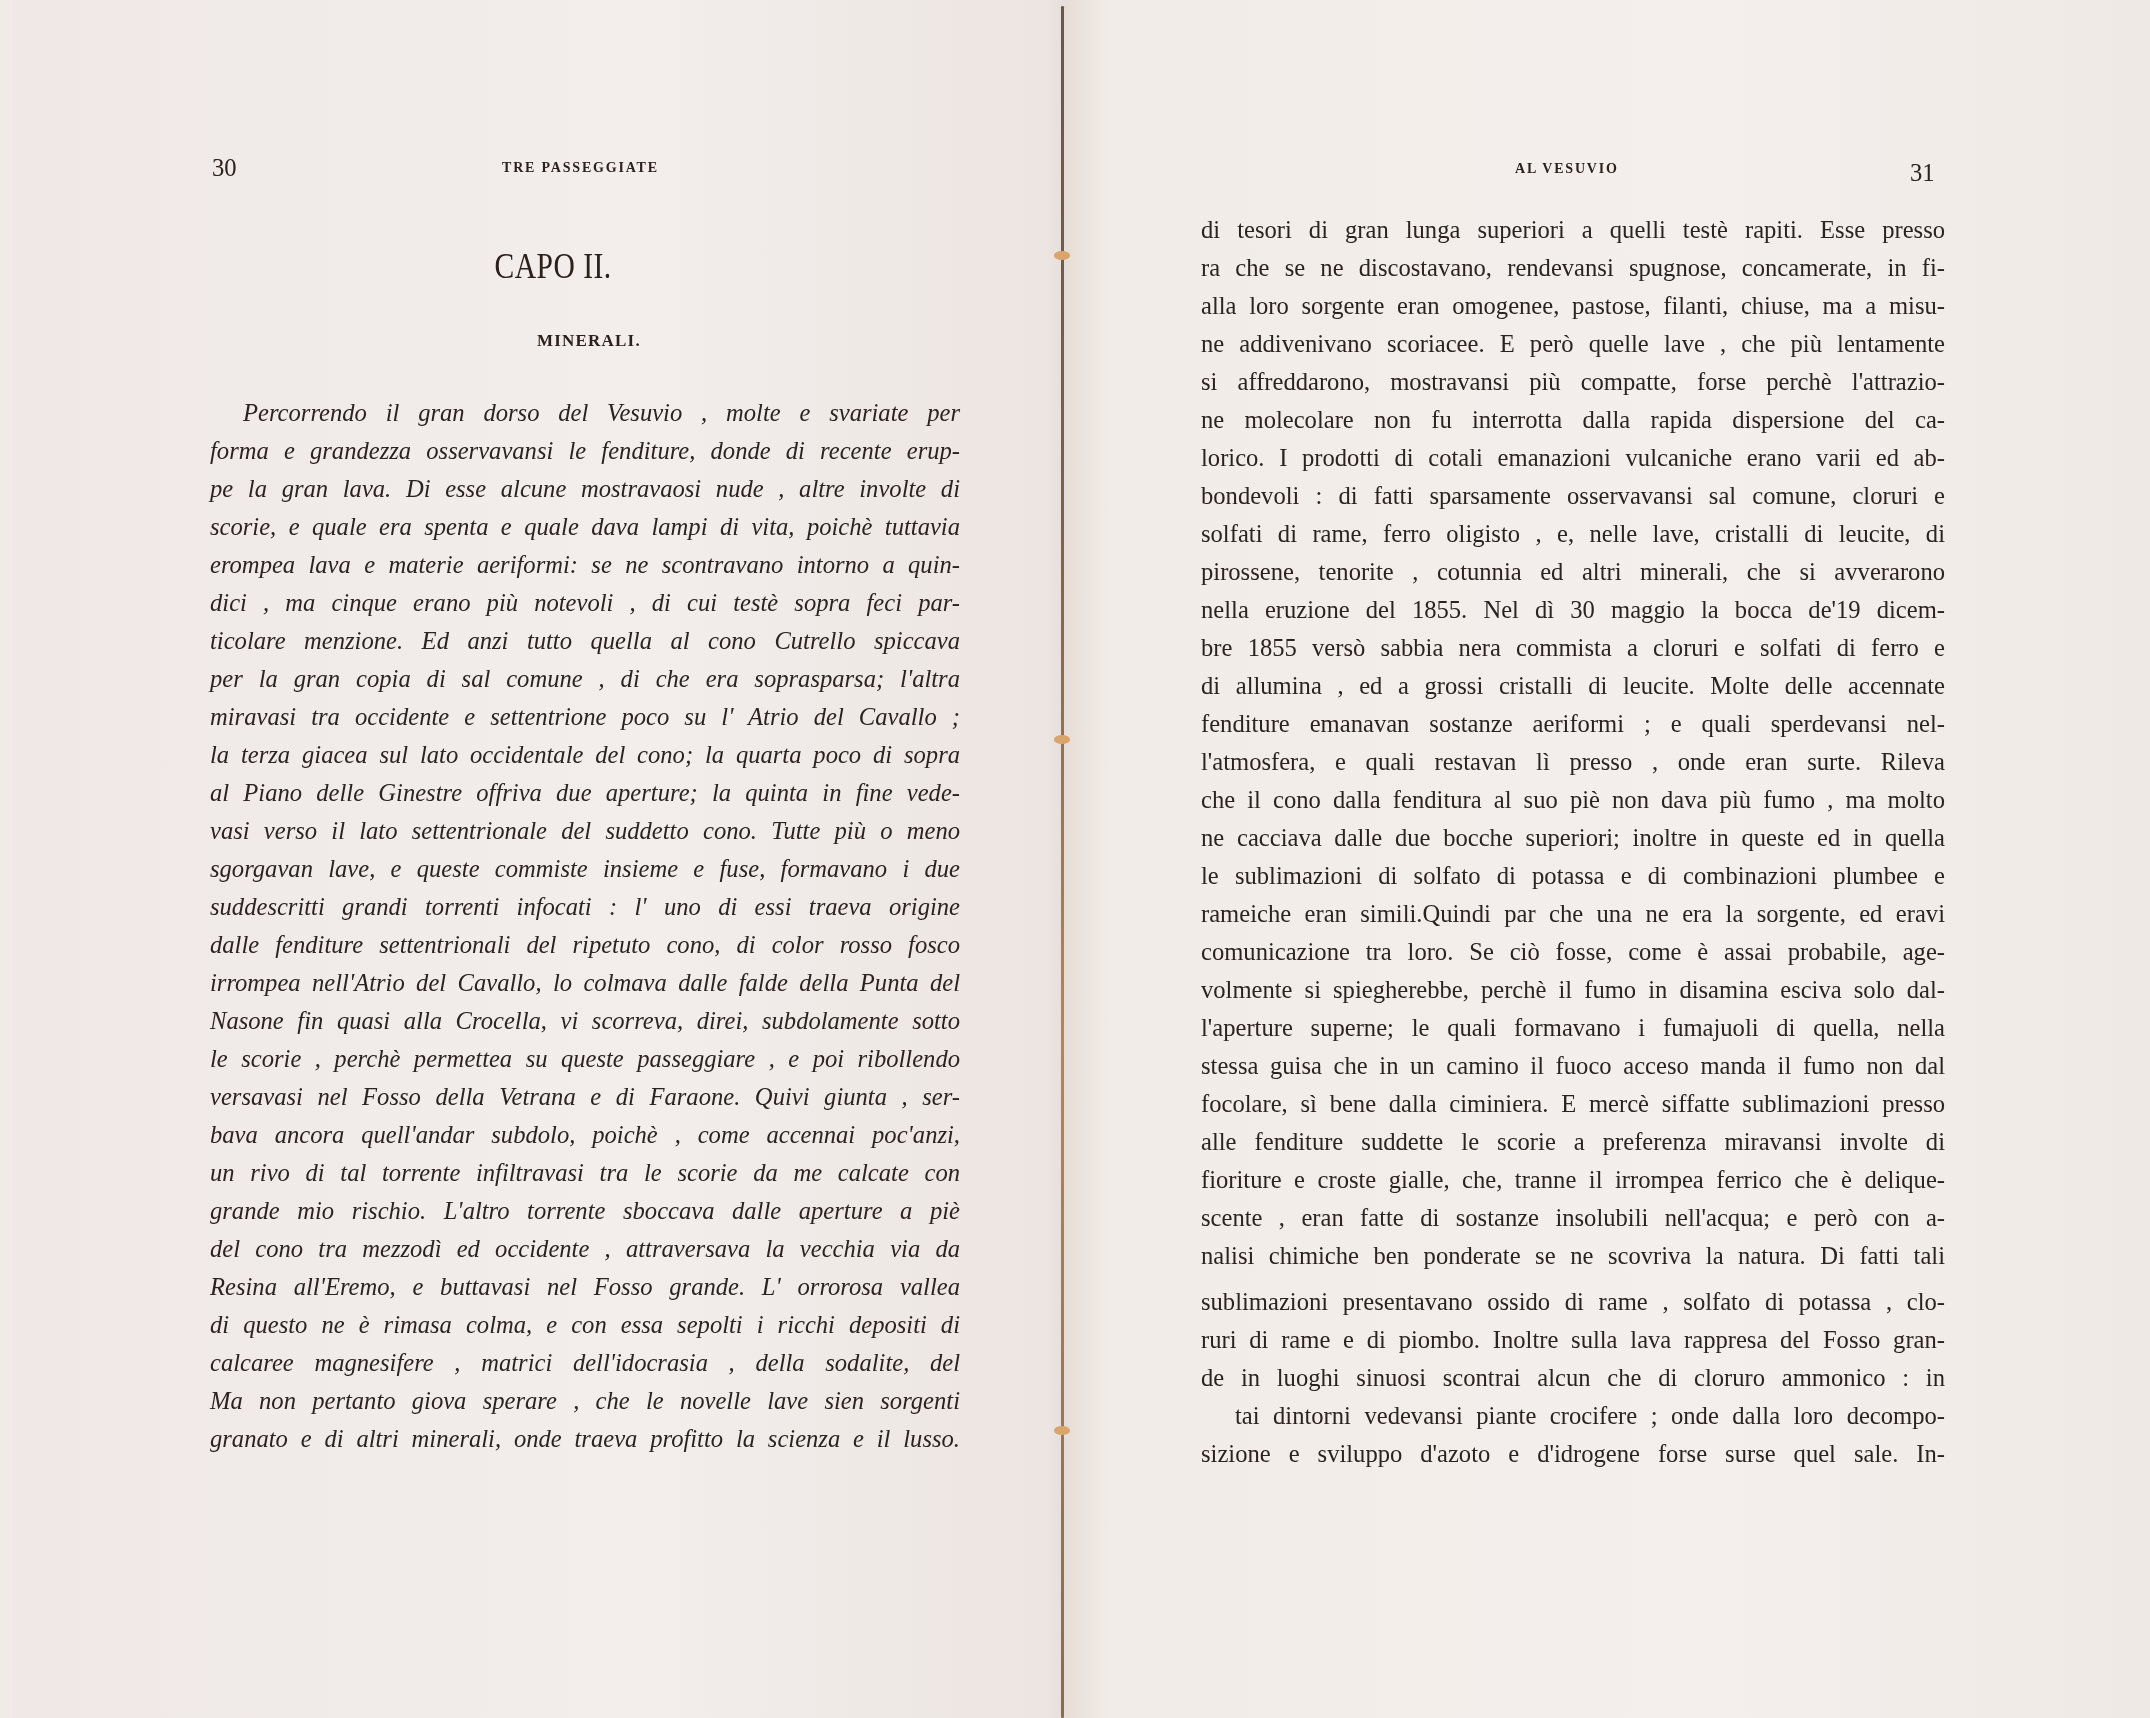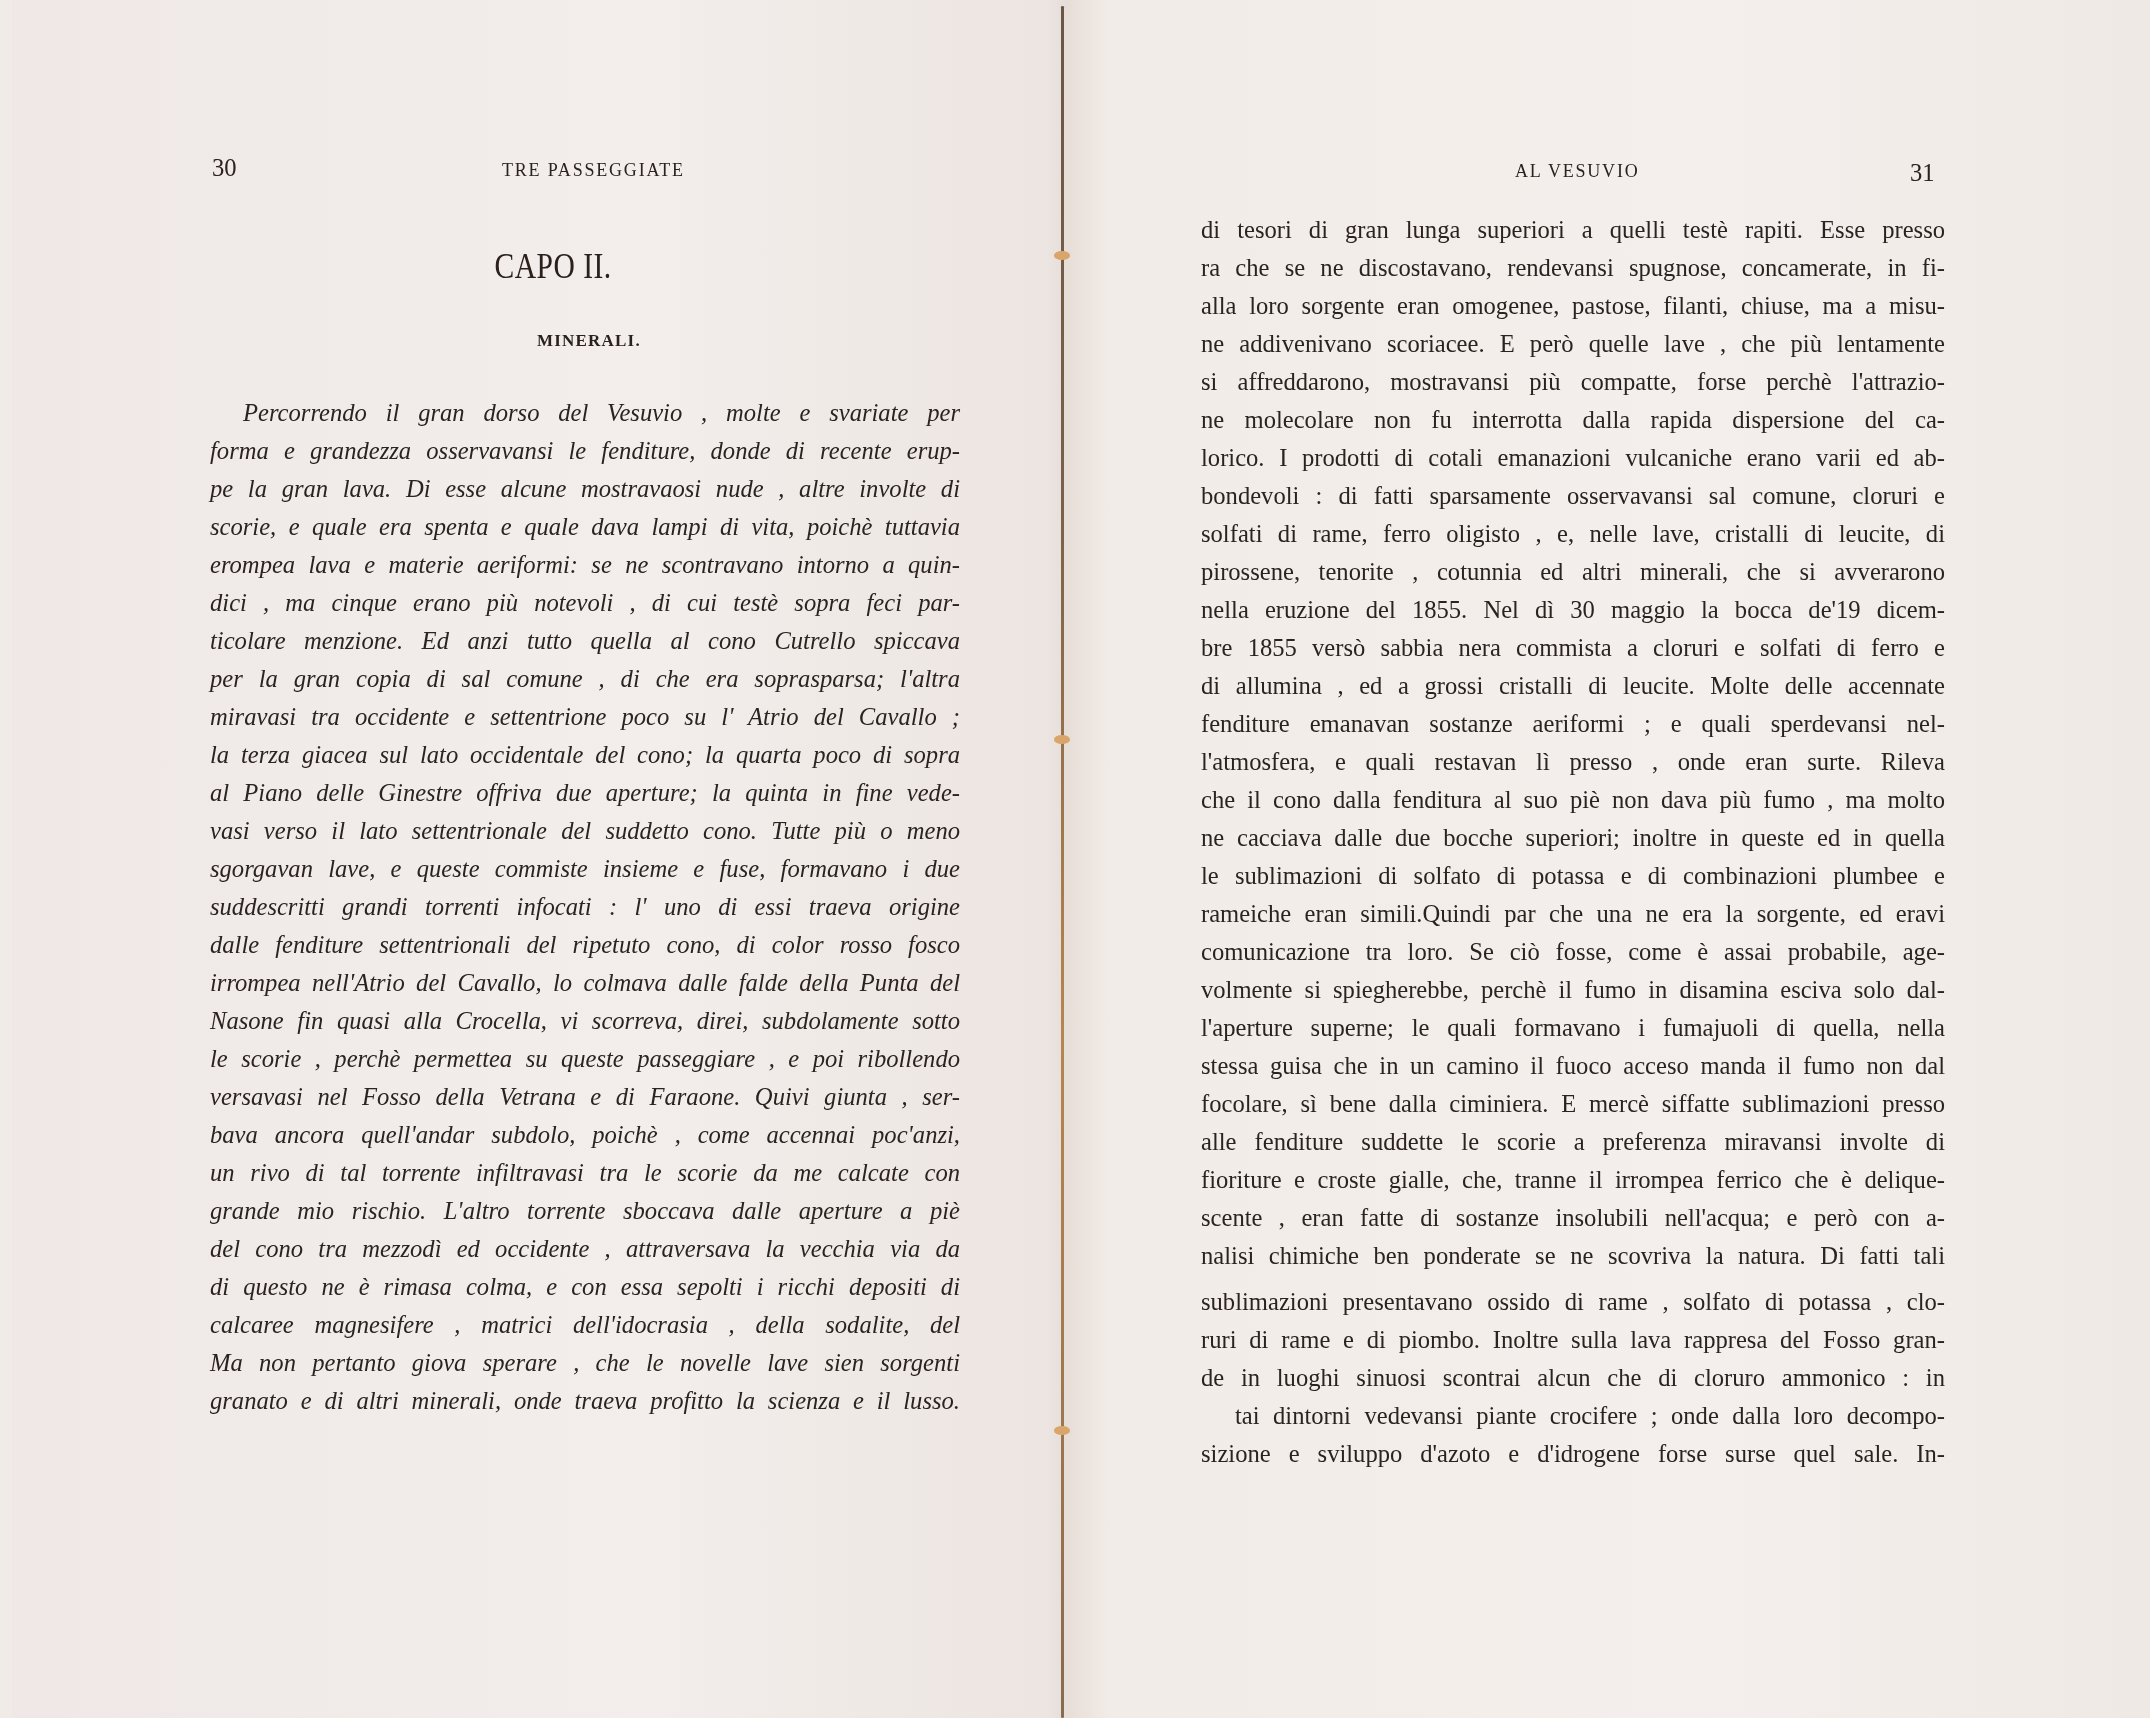--- a/index.html
+++ b/index.html
@@ -19,22 +19,22 @@
   .page.right { left:1066px; width:1085px;
     background:linear-gradient(90deg,#e6ddd6 0%,#f2ece8 4%,#f4efec 60%,#efe9e5 100%); }
   .gutter {
     position:absolute; left:1061px; top:6.1px; width:2.5px; height:1712px;
     background:linear-gradient(180deg,#6b5645,#7d6149 30%,#b7864e 60%,#8a6a4e 100%);
     border-radius:1.2px;
   }
   .stain { position:absolute; width:16px; height:8.6px; border-radius:50%;
     background:#d9a56a; }
   .runhead {
-    position:absolute; font-family:"Liberation Serif",serif; font-weight:normal;
-    font-size:18px; letter-spacing:1.8px; color:#2b211d;
+    position:absolute; font-family:"Liberation Serif",serif; font-weight:bold;
+    font-size:14px; letter-spacing:1.8px; color:#2b211d;
   }
   .pageno { position:absolute; font-size:24.6px; color:#2b211d; font-family:"Liberation Serif",serif; }
   .chapter { position:absolute; left:0; width:1066px; text-align:center;
     top:245px; font-size:36px; letter-spacing:0.6px; color:#2a201c;
     transform:scaleX(0.82); transform-origin:578px 0; }
   .subhead { position:absolute; left:525px; top:331px; font-size:17px;
     font-weight:bold; letter-spacing:1.2px; color:#2a201c; }
   .lines { position:absolute; }
   .line {
     height:38px; line-height:38px; font-size:24.6px; white-space:nowrap;
@@ -72,20 +72,21 @@
       <div class="line" style="display: block;">suddescritti grandi torrenti infocati : l' uno di essi traeva origine</div>
       <div class="line" style="display: block;">dalle fenditure settentrionali del ripetuto cono, di color rosso fosco</div>
       <div class="line" style="display: block;">irrompea nell'Atrio del Cavallo, lo colmava dalle falde della Punta del</div>
       <div class="line" style="display: block;">Nasone fin quasi alla Crocella, vi scorreva, direi, subdolamente sotto</div>
       <div class="line" style="display: block;">le scorie , perchè permettea su queste passeggiare , e poi ribollendo</div>
       <div class="line" style="display: block;">versavasi nel Fosso della Vetrana e di Faraone. Quivi giunta , ser-</div>
       <div class="line" style="display: block;">bava ancora quell'andar subdolo, poichè , come accennai poc'anzi,</div>
       <div class="line" style="display: block;">un rivo di tal torrente infiltravasi tra le scorie da me calcate con</div>
       <div class="line" style="display: block;">grande mio rischio. L'altro torrente sboccava dalle aperture a piè</div>
       <div class="line" style="display: block;">del cono tra mezzodì ed occidente , attraversava la vecchia via da</div>
+      <div class="line" style="display: block;">Resina all'Eremo, e buttavasi nel Fosso grande. L' orrorosa vallea</div>
       <div class="line" style="display: block;">di questo ne è rimasa colma, e con essa sepolti i ricchi depositi di</div>
       <div class="line" style="display: block;">calcaree magnesifere , matrici dell'idocrasia , della sodalite, del</div>
       <div class="line" style="display: block;">Ma non pertanto giova sperare , che le novelle lave sien sorgenti</div>
       <div class="line" style="display: block;">granato e di altri minerali, onde traeva profitto la scienza e il lusso.</div>
     </div>
 </div>
 
 <div class="page right">
   <div class="runhead" style="left:449px;top:161px;">AL VESUVIO</div>
   <div class="pageno" style="left:844px;top:159px;">31</div>

